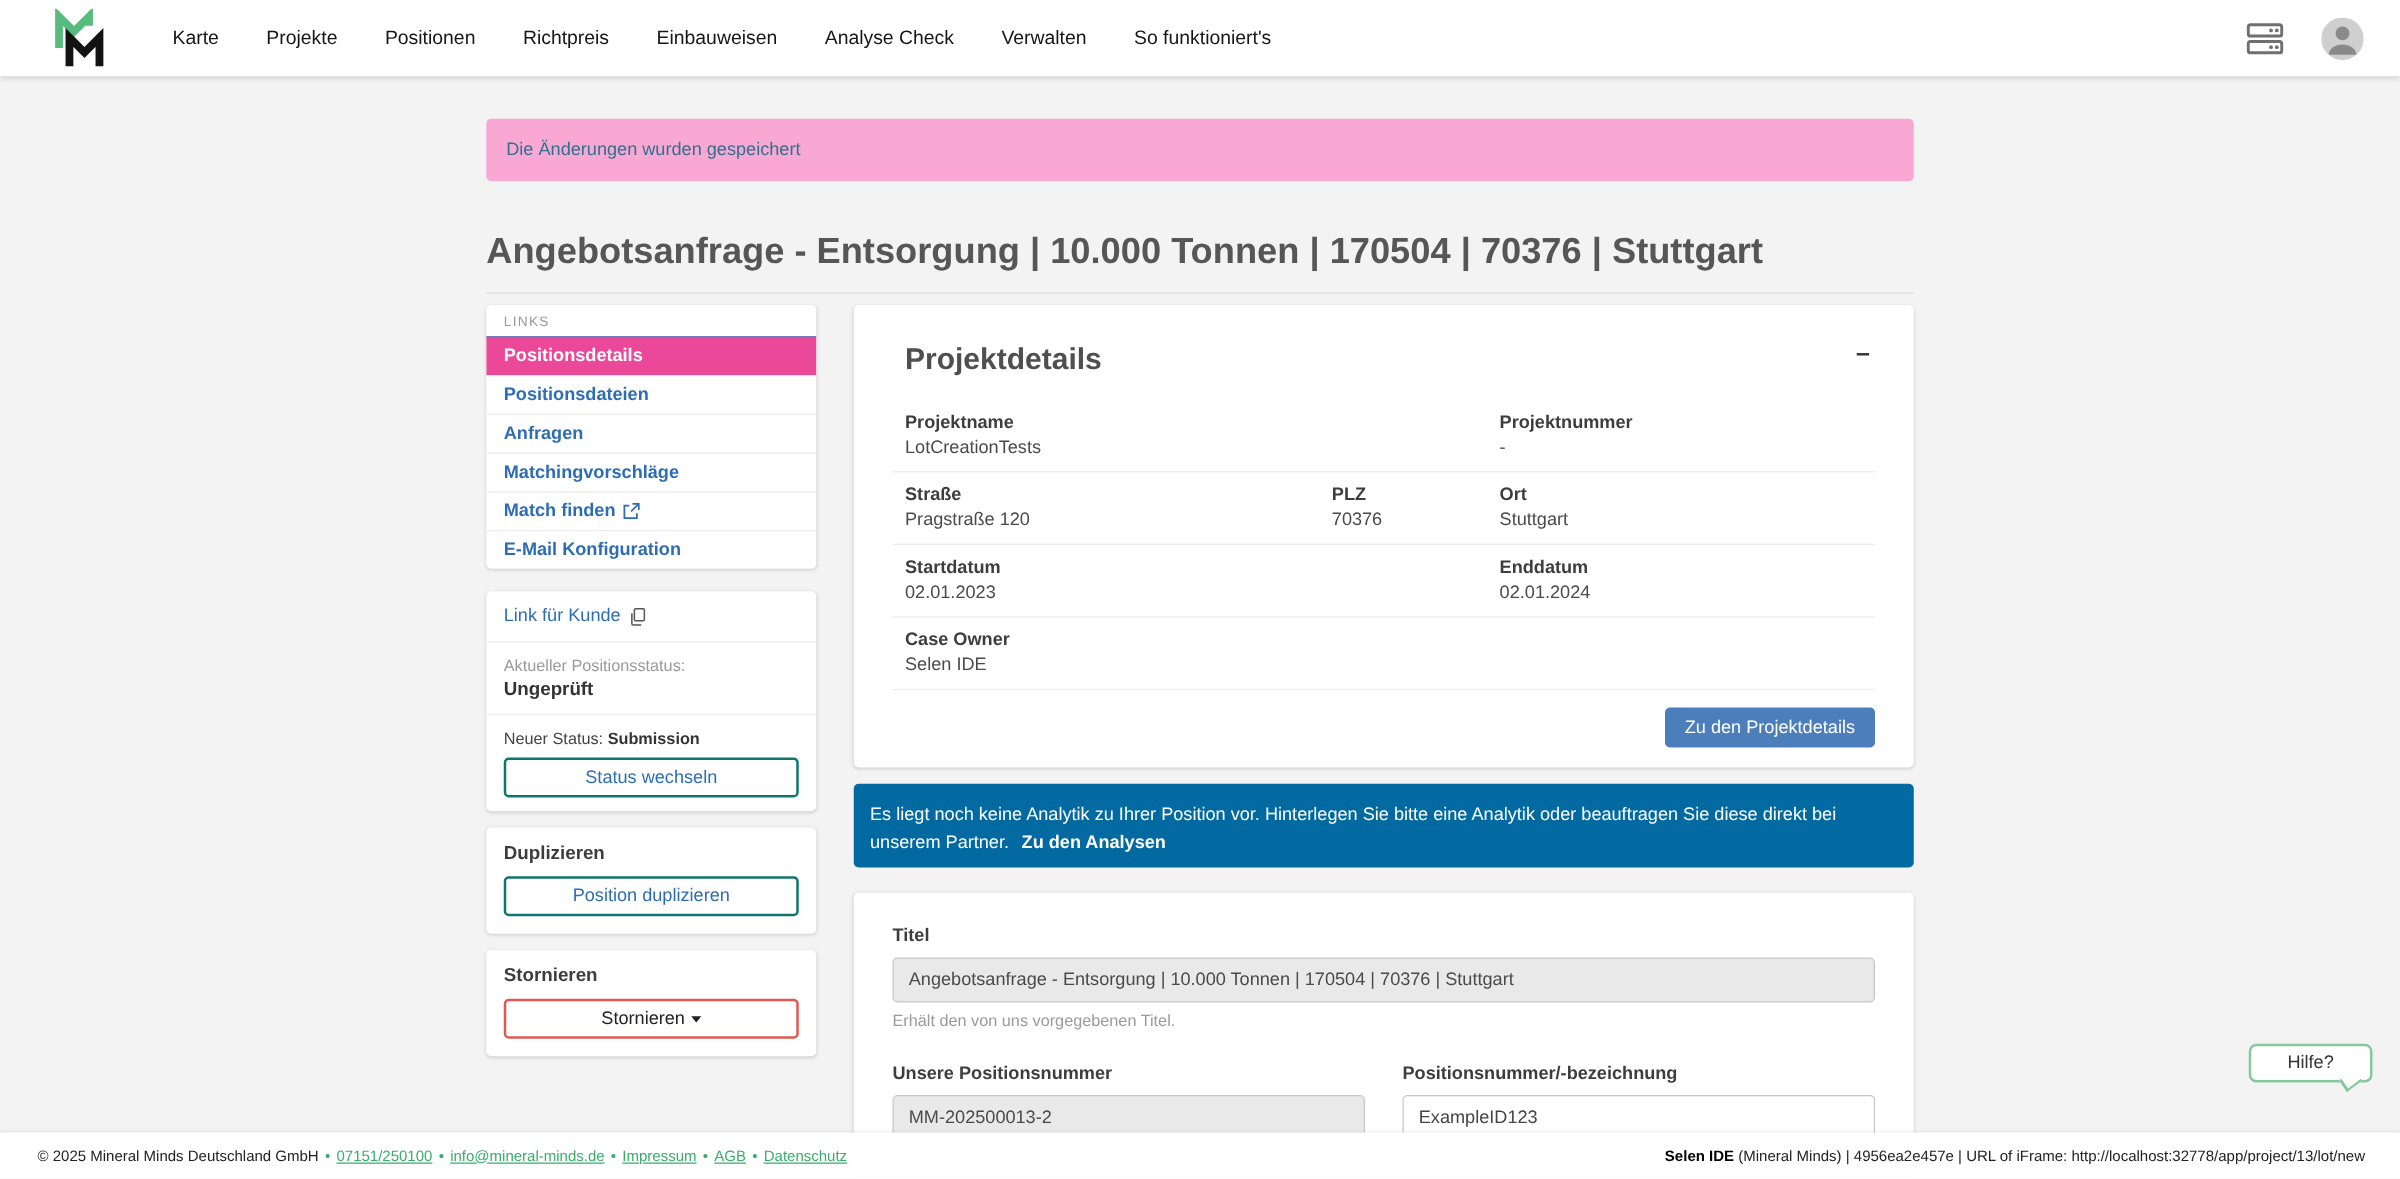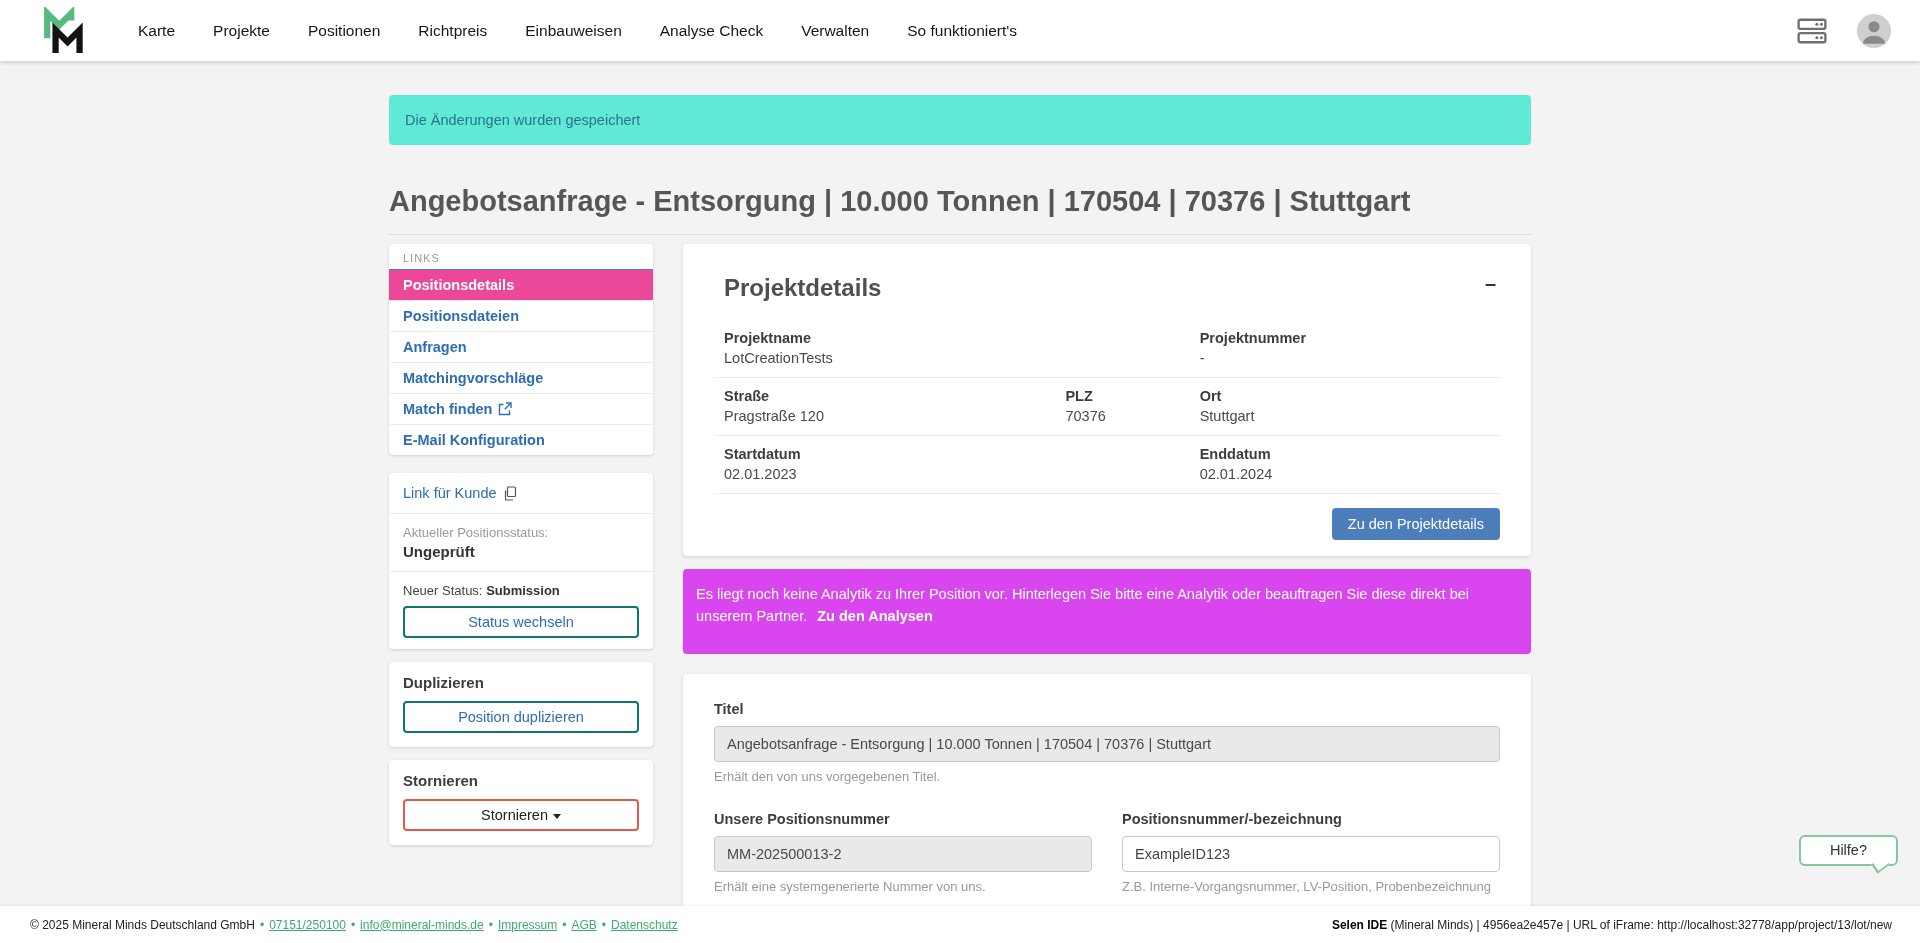--- a/index.html
+++ b/index.html
@@ -22,21 +22,21 @@
   }
   .logo { width:52px; height:48px; margin-right:46px; cursor:pointer; }
   .nav-items { display:flex; align-items:center; gap:38px; }
   .nav-item { font-size:15.5px; font-weight:500; color:#161616; cursor:pointer; white-space:nowrap; }
   .nav-right { margin-left:auto; display:flex; align-items:center; gap:26px; }
   .icon-btn { width:36px; height:32px; display:flex; align-items:center; justify-content:center; cursor:pointer; }
 
   
   .container { width:1142px; margin:0 auto; }
   .alert-info {
-    margin-top:34px; background:#5eead4; color:#31708f;
+    margin-top:34px; background:#f9a8d4; color:#31708f;
     border-radius:4px; padding:17px 16px; font-size:14.5px;
   }
   .page-title {
     margin-top:40px; font-size:29px; font-weight:bold; color:#565656;
     padding-bottom:16px; border-bottom:1px solid #dedede;
   }
   .columns { display:flex; gap:30px; margin-top:9px; align-items:flex-start; }
   .left-col { width:264px; flex:none; display:flex; flex-direction:column; }
   .right-col { flex:1; min-width:0; }
   .card {
@@ -85,22 +85,22 @@
   .w-61 { width:61.3%; flex:none; } .w-44 { width:44%; flex:none; } .w-17 { width:17.3%; flex:none; }
   .grow { flex:1; }
   .pd-footer { display:flex; justify-content:flex-end; padding-top:14px; }
   .btn-blue {
     background:#4d7ebc; color:#fff; border:none; border-radius:4px;
     font-size:14.5px; padding:8px 16px; cursor:pointer; font-family:inherit;
   }
 
   
   .banner {
-    margin-top:13px; background:#d946ef; color:#fff; border-radius:4px;
-    padding:14px 40px 26px 13px; font-size:14.5px; line-height:1.55;
+    margin-top:13px; background:#0369a1; color:#fff; border-radius:4px;
+    padding:14px 40px 8px 13px; font-size:14.5px; line-height:1.55;
   }
   .banner-link { font-weight:bold; color:#fff; cursor:pointer; margin-left:6px; }
 
   
   .form-card { margin-top:20px; padding:27px 31px 160px; }
   .field-label { font-size:14.5px; font-weight:600; color:#3d3d3d; margin-bottom:9px; }
   .text-input {
     width:100%; height:36px; border:1px solid #c8c8c8; border-radius:4px;
     padding:0 12px; font-size:14.5px; color:#444; background:#fff; font-family:inherit;
   }
@@ -283,20 +283,26 @@
         <div class="pd-row">
           <div class="pd-cell w-61">
             <div class="pd-label">Startdatum</div>
             <div class="pd-value">02.01.2023</div>
           </div>
           <div class="pd-cell grow">
             <div class="pd-label">Enddatum</div>
             <div class="pd-value">02.01.2024</div>
           </div>
         </div>
+        <div class="pd-row">
+          <div class="pd-cell grow">
+            <div class="pd-label">Case Owner</div>
+            <div class="pd-value">Selen IDE</div>
+          </div>
+        </div>
         <div class="pd-footer">
           <button class="btn-blue">Zu den Projektdetails</button>
         </div>
       </div>
 
       <div class="banner">
         <span>Es liegt noch keine Analytik zu Ihrer Position vor. Hinterlegen Sie bitte eine Analytik oder beauftragen Sie diese direkt bei unserem Partner.</span>
         <span class="banner-link">Zu den Analysen</span>
       </div>
 

